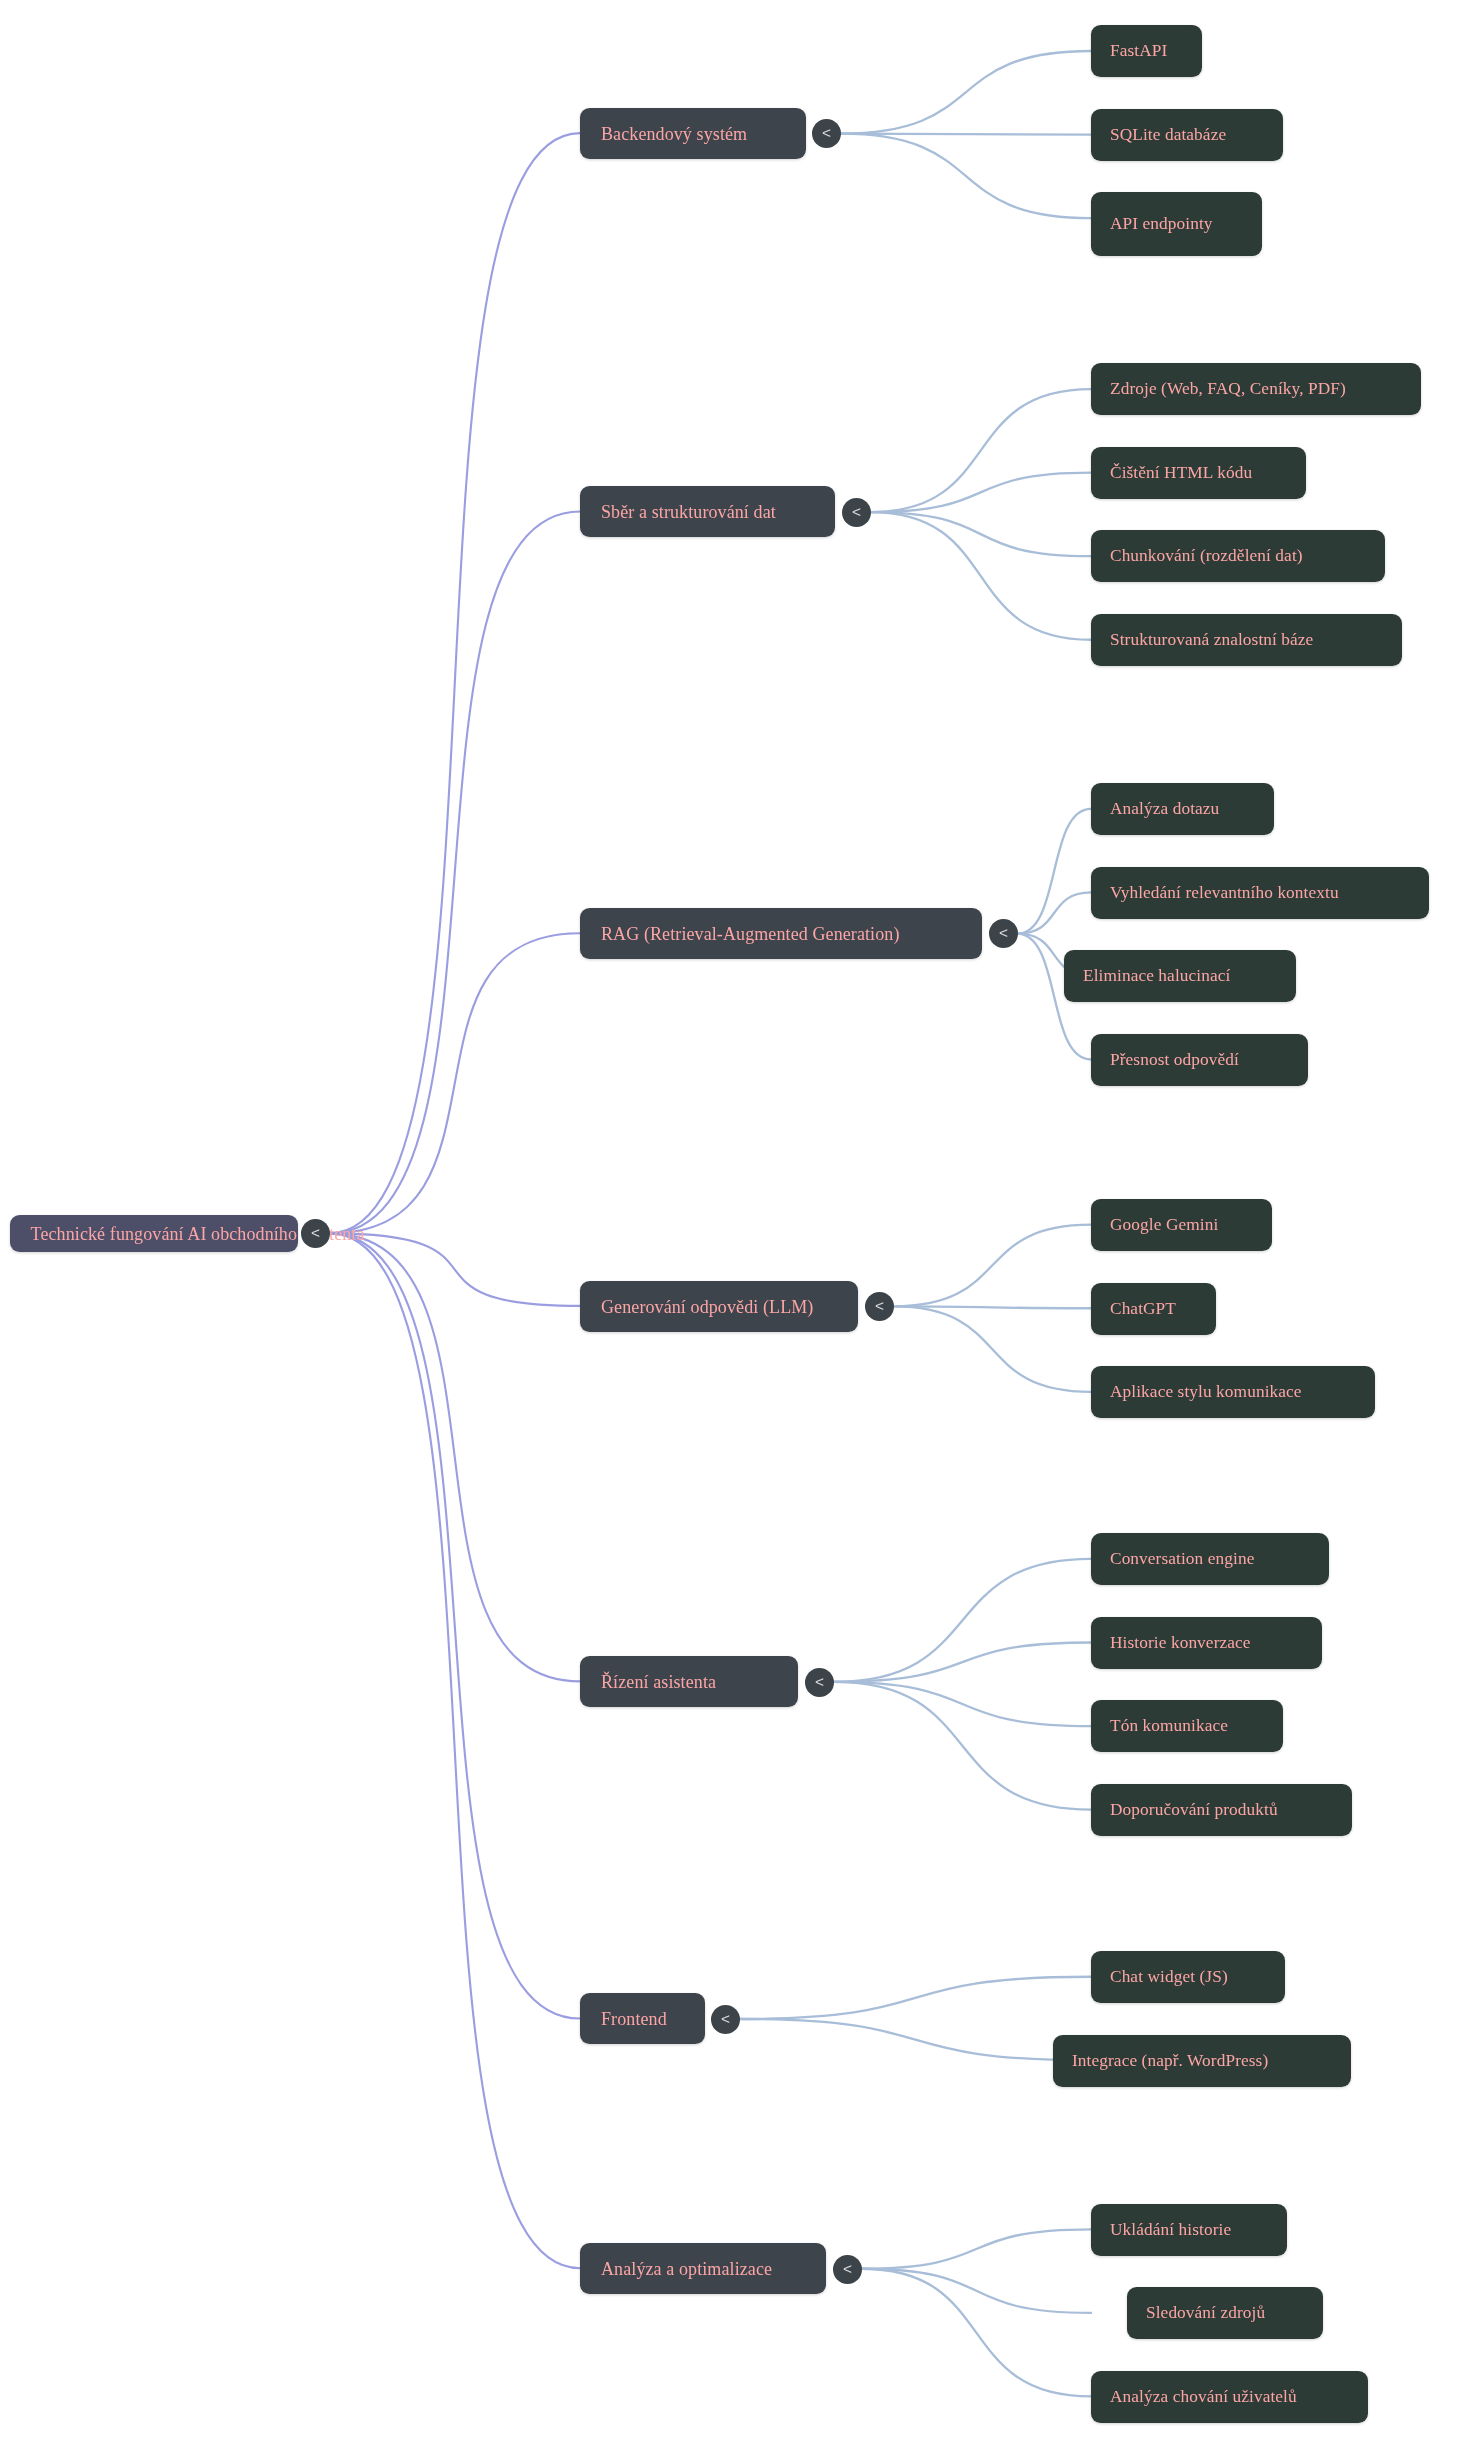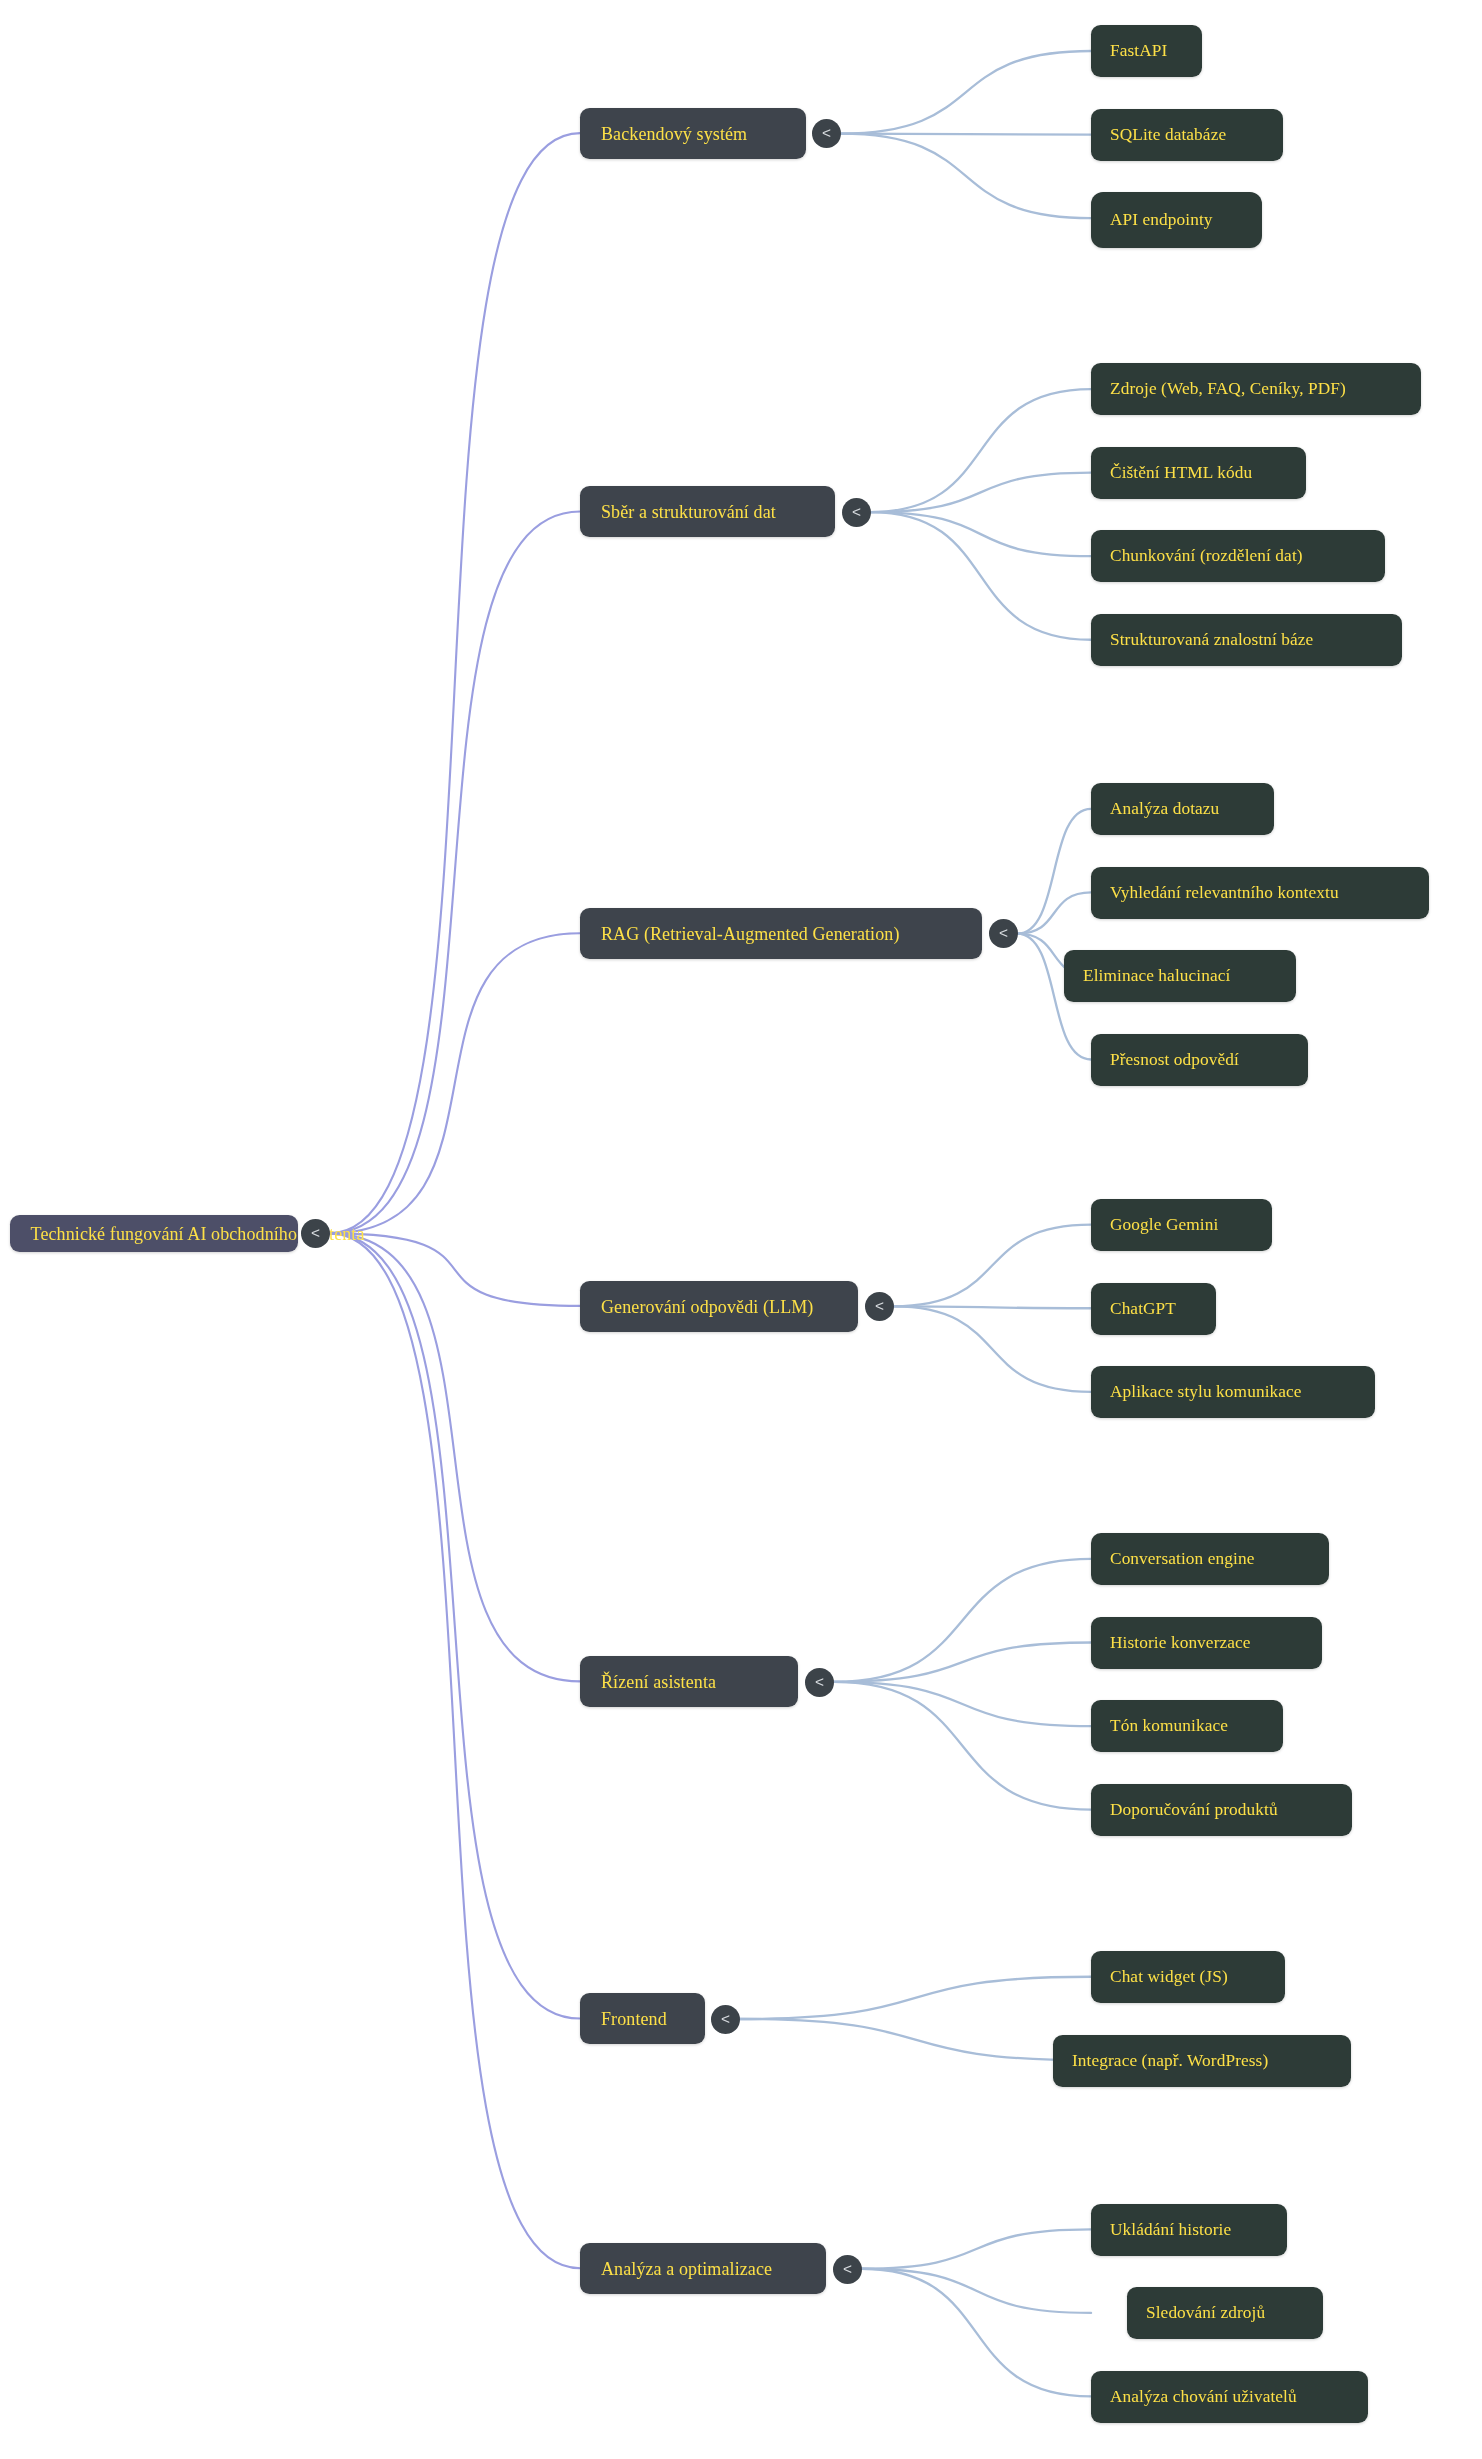--- a/index.html
+++ b/index.html
@@ -17,21 +17,21 @@
   #edges{
     position:absolute; left:0; top:0;
     width:1482px; height:2459px;
     pointer-events:none;
   }
   .node{
     position:absolute;
     display:flex;
     align-items:center;
     border-radius:9.6px;
-    color:#fde047;
+    color:#fca5a5;
     white-space:nowrap;
     box-shadow:0 1px 2.9px rgba(0,0,0,0.18);
   }
   .node .label{
     display:block;
     line-height:1;
     letter-spacing:0.1px;
   }
   .node-root{
     background:#4d4f68;
@@ -114,21 +114,21 @@
       </div>
       <div class="toggle" style="left: 812px; top: 119px;">
         <span>&lt;</span>
       </div>
       <div class="node node-leaf" style="left: 1091px; top: 25px; width: 111px; height: 52px;">
         <span class="label">FastAPI</span>
       </div>
       <div class="node node-leaf" style="left: 1091px; top: 109px; width: 192px; height: 52px;">
         <span class="label">SQLite databáze</span>
       </div>
-      <div class="node node-leaf" style="left: 1091px; top: 192px; width: 171px; height: 56px; border-radius: 12px;">
+      <div class="node node-leaf" style="left: 1091px; top: 192px; width: 171px; height: 64px;">
         <span class="label">API endpointy</span>
       </div>
       <div class="node node-branch" style="left: 580px; top: 486px; width: 255px; height: 51px;">
         <span class="label">Sběr a strukturování dat</span>
       </div>
       <div class="toggle" style="left: 842px; top: 498px;">
         <span>&lt;</span>
       </div>
       <div class="node node-leaf" style="left: 1091px; top: 363px; width: 330px; height: 52px;">
         <span class="label">Zdroje (Web, FAQ, Ceníky, PDF)</span>

